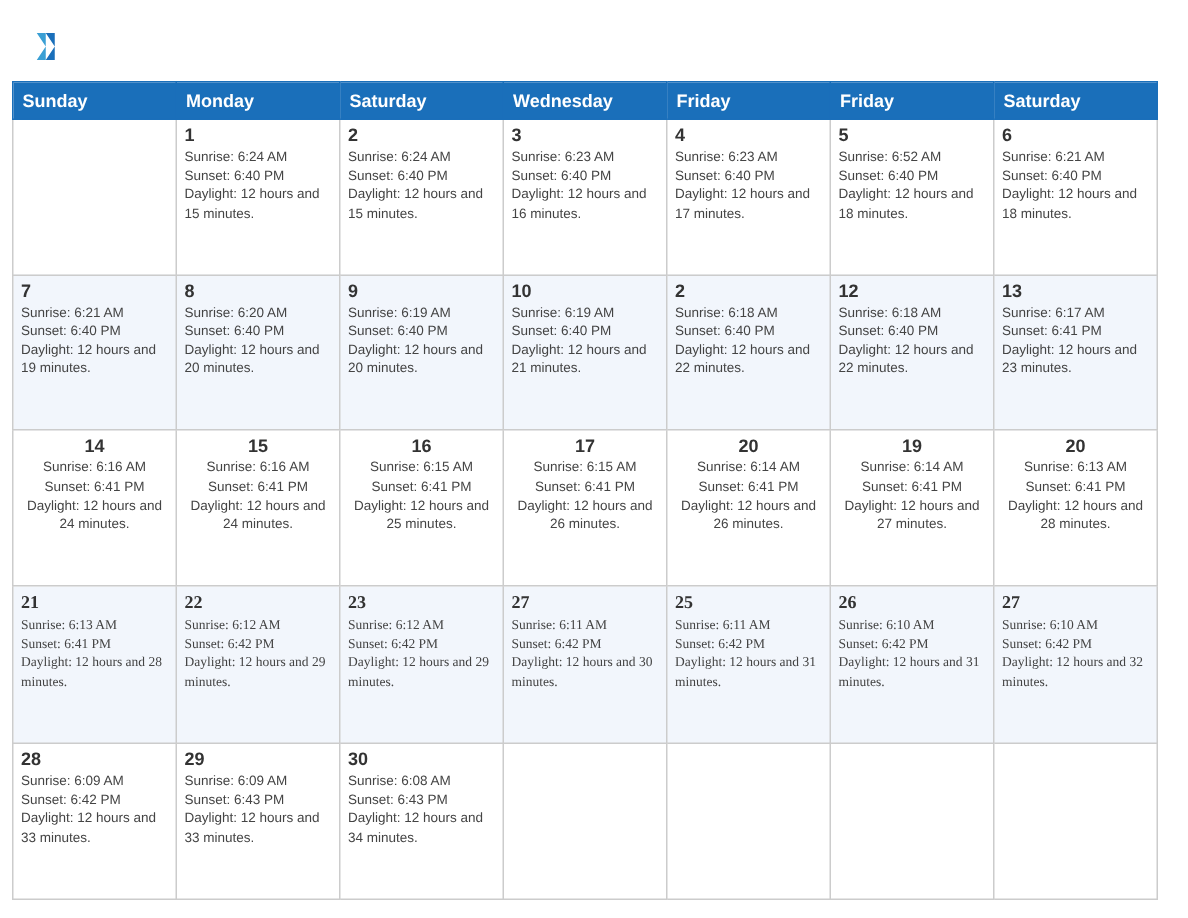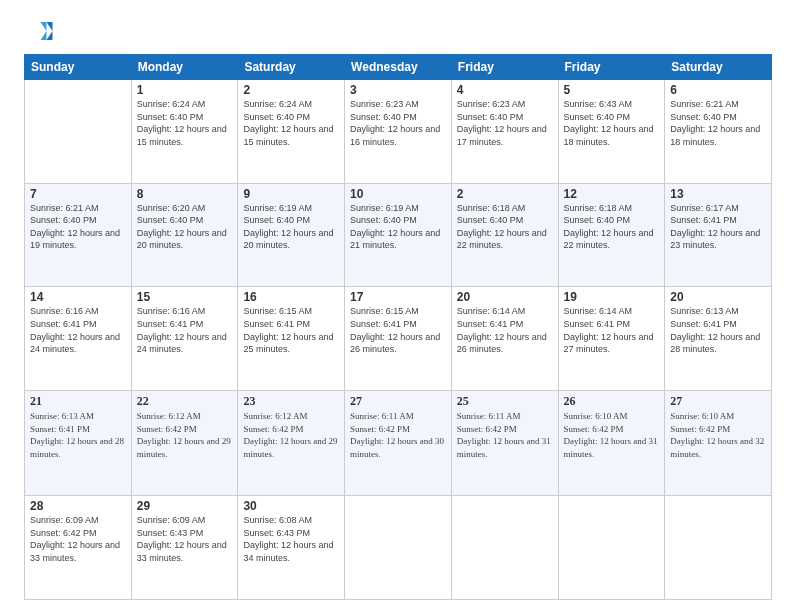--- a/index.html
+++ b/index.html
@@ -6,21 +6,21 @@
     body {
       width: 792px;
       height: 612px;
       font-family: Arial, sans-serif;
       background: #fff;
       overflow: hidden;
     }
     .page {
       width: 792px;
       height: 612px;
-      padding: 16px 20px 12px 24px;
+      padding: 16px 20px 12px 8px;
       display: flex;
       flex-direction: column;
     }
     .header {
       display: flex;
       justify-content: space-between;
       align-items: flex-start;
       margin-bottom: 8px;
     }
     .logo {
@@ -89,21 +89,21 @@
       color: #444;
       line-height: 1.4;
     }
     .empty-cell {
       background: #f9f9f9;
     }
     tr:nth-child(odd) td { background-color: #fff; }
     tr:nth-child(even) td { background-color: #f2f6fc; }
     .row-week1 td { background-color: #fff; }
     .row-week2 td { background-color: #eef2f8; }
-    .row-week3 td { background-color: #fff; }
+    .row-week3 td { background-color: #fff; text-align: center; }
     .row-week4 td { background-color: #eef2f8; font-family: Liberation Serif, serif; }
     .row-week5 td { background-color: #fff; }
   </style>
 </head>
 <body>
 
 <div class="page">
   <div class="header">
     <div class="logo">
       <svg class="logo-icon" viewBox="0 0 40 40">
@@ -164,21 +164,21 @@
           <span class="day-number">4</span>
           <div class="day-info">
             <div>Sunrise: 6:23 AM</div>
             <div>Sunset: 6:40 PM</div>
             <div>Daylight: 12 hours and 17 minutes.</div>
           </div>
         </td>
           <td>
           <span class="day-number">5</span>
           <div class="day-info">
-            <div>Sunrise: 6:43 AM</div>
+            <div>Sunrise: 6:52 AM</div>
             <div>Sunset: 6:40 PM</div>
             <div>Daylight: 12 hours and 18 minutes.</div>
           </div>
         </td>
           <td>
           <span class="day-number">6</span>
           <div class="day-info">
             <div>Sunrise: 6:21 AM</div>
             <div>Sunset: 6:40 PM</div>
             <div>Daylight: 12 hours and 18 minutes.</div>

